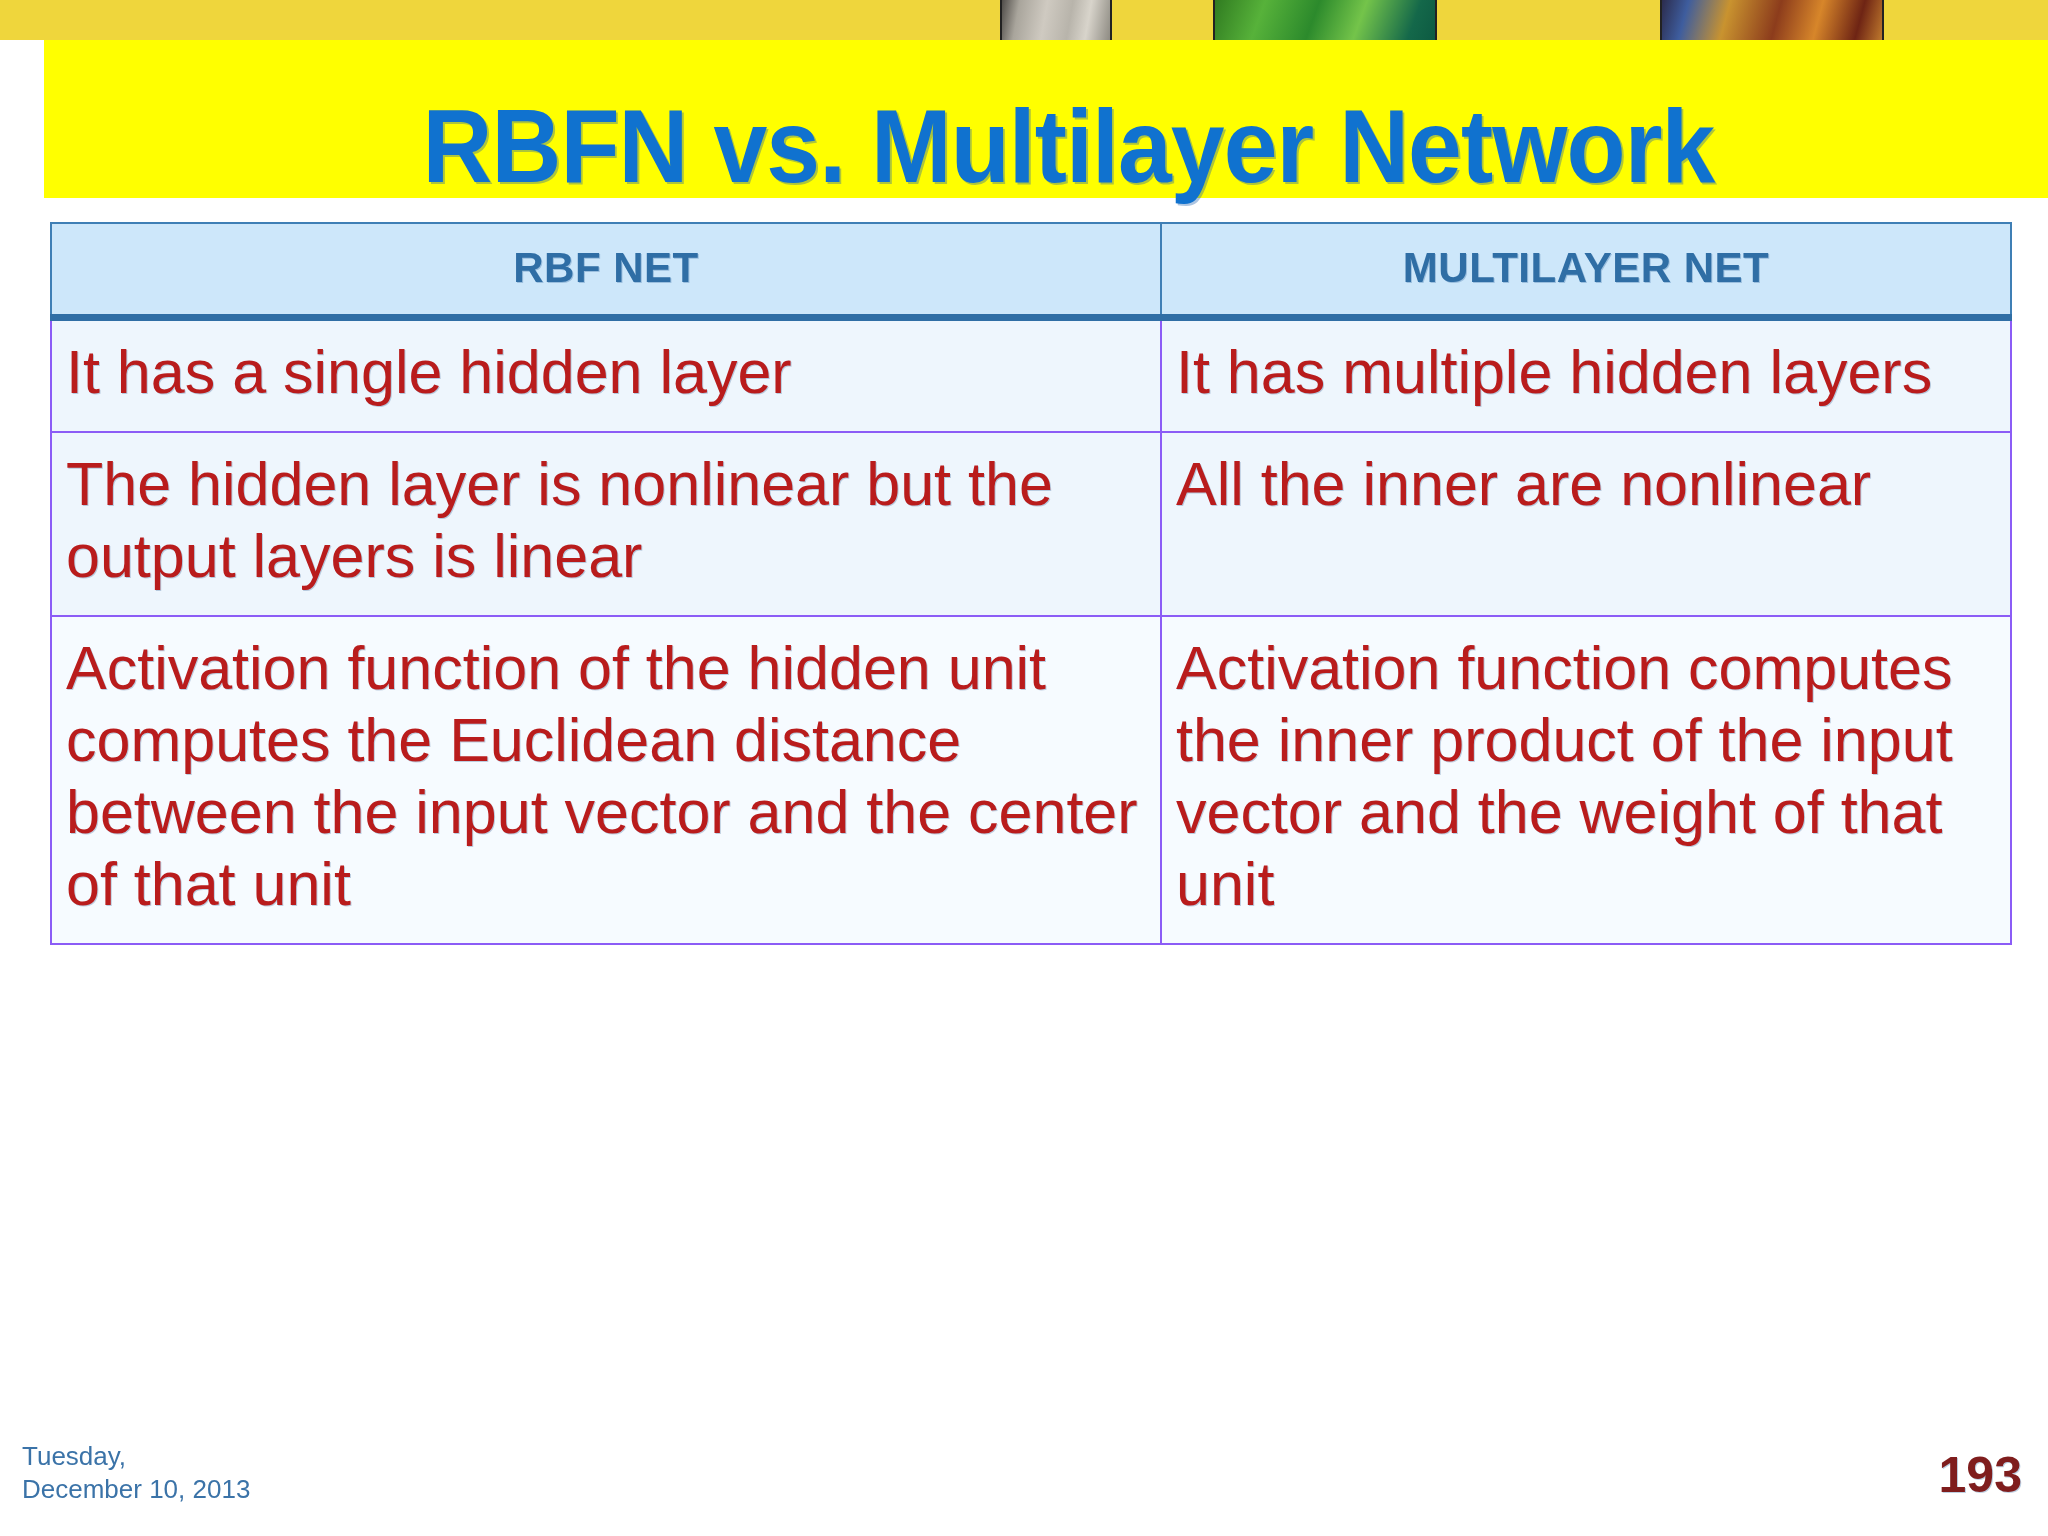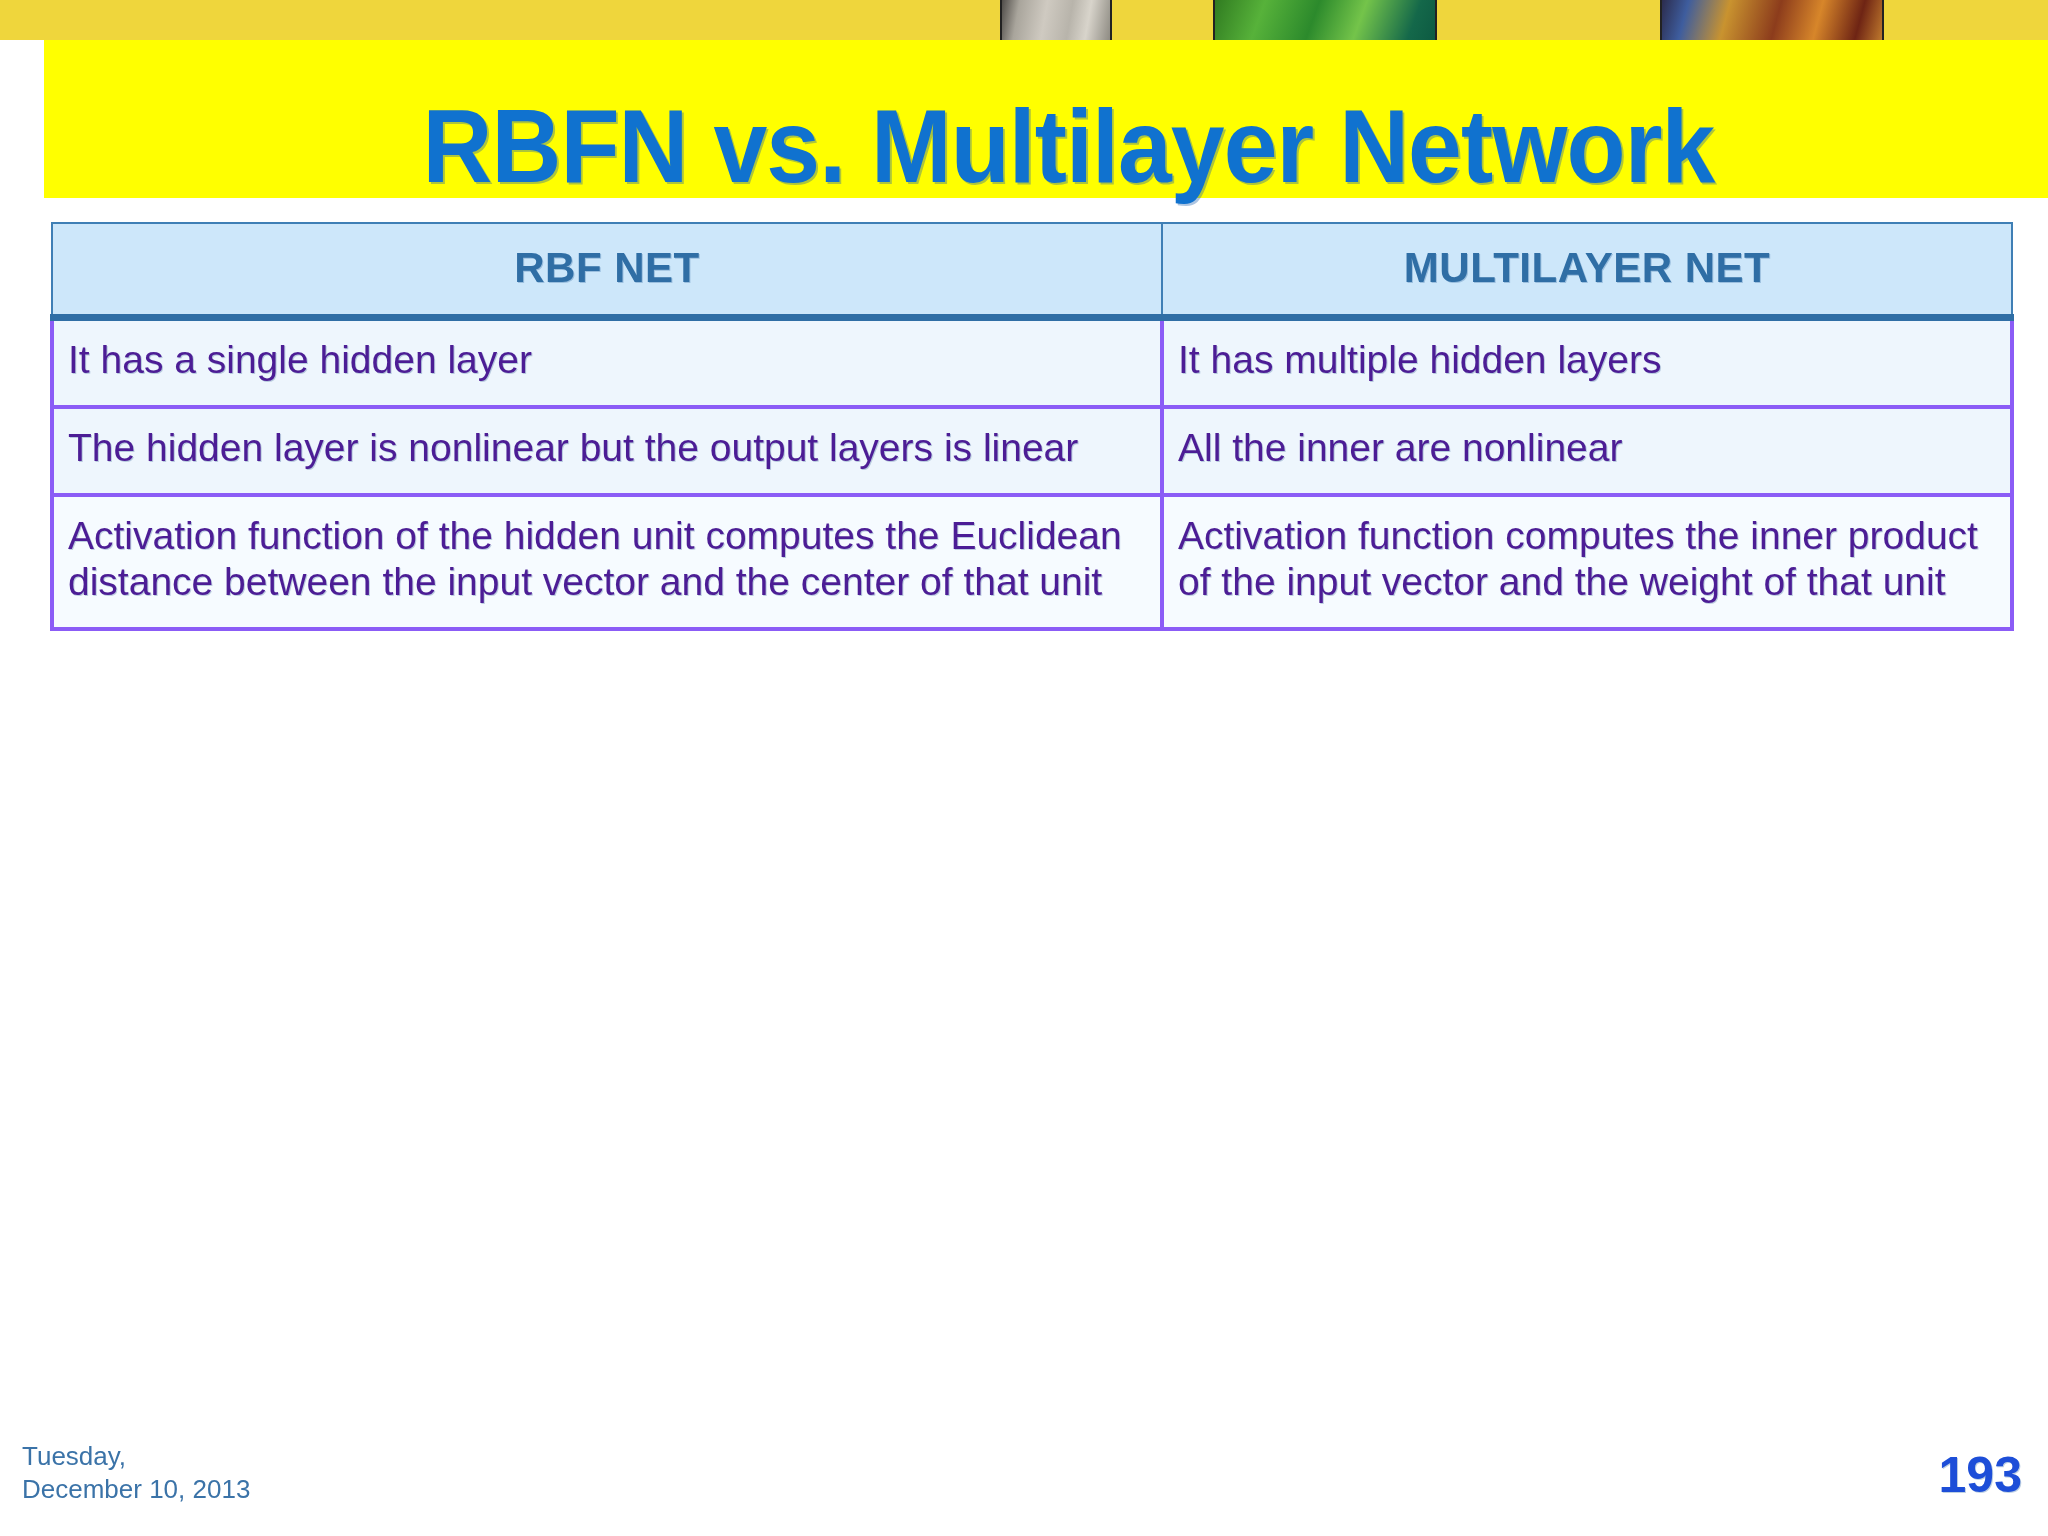--- a/index.html
+++ b/index.html
@@ -96,26 +96,26 @@
     font-size: 42px;
     font-weight: bold;
     text-align: center;
     padding: 20px 10px 22px 10px;
     border: 2px solid #3f7fb5;
     border-bottom: 7px solid #2f6ea5;
     letter-spacing: 0.5px;
     text-shadow: 1px 1px 0 rgba(40,100,160,0.30);
   }
   table.cmp td {
-    font-size: 39px;
+    font-size: 61px;
     line-height: 1.18;
-    color: #4c1d95;
+    color: #b91c1c;
     vertical-align: top;
     padding: 16px 14px 22px 14px;
-    border: 4px solid #8b5cf6;
+    border: 2px solid #8b5cf6;
     text-shadow: 1px 1px 0 rgba(20,70,130,0.25);
   }
   table.cmp tr.row-a td { background: #eef6fd; }
   table.cmp tr.row-b td { background: #f6fbff; }
 
   td .cell-text { display: block; }
 
   
   .footer-date {
     position: absolute;
@@ -125,21 +125,21 @@
     line-height: 1.28;
     color: #3b73a8;
     font-family: "Liberation Sans", sans-serif;
   }
   .footer-page {
     position: absolute;
     right: 26px;
     top: 1446px;
     font-size: 50px;
     font-weight: bold;
-    color: #1d4ed8;
+    color: #7f1d1d;
     text-shadow: 1px 1px 0 rgba(40,100,160,0.30);
   }
 </style>
 </head>
 <body>
 
 <div class="top-strip">
   <div class="photo-tile t1"></div>
   <div class="photo-tile t2"></div>
   <div class="photo-tile t3"></div>

